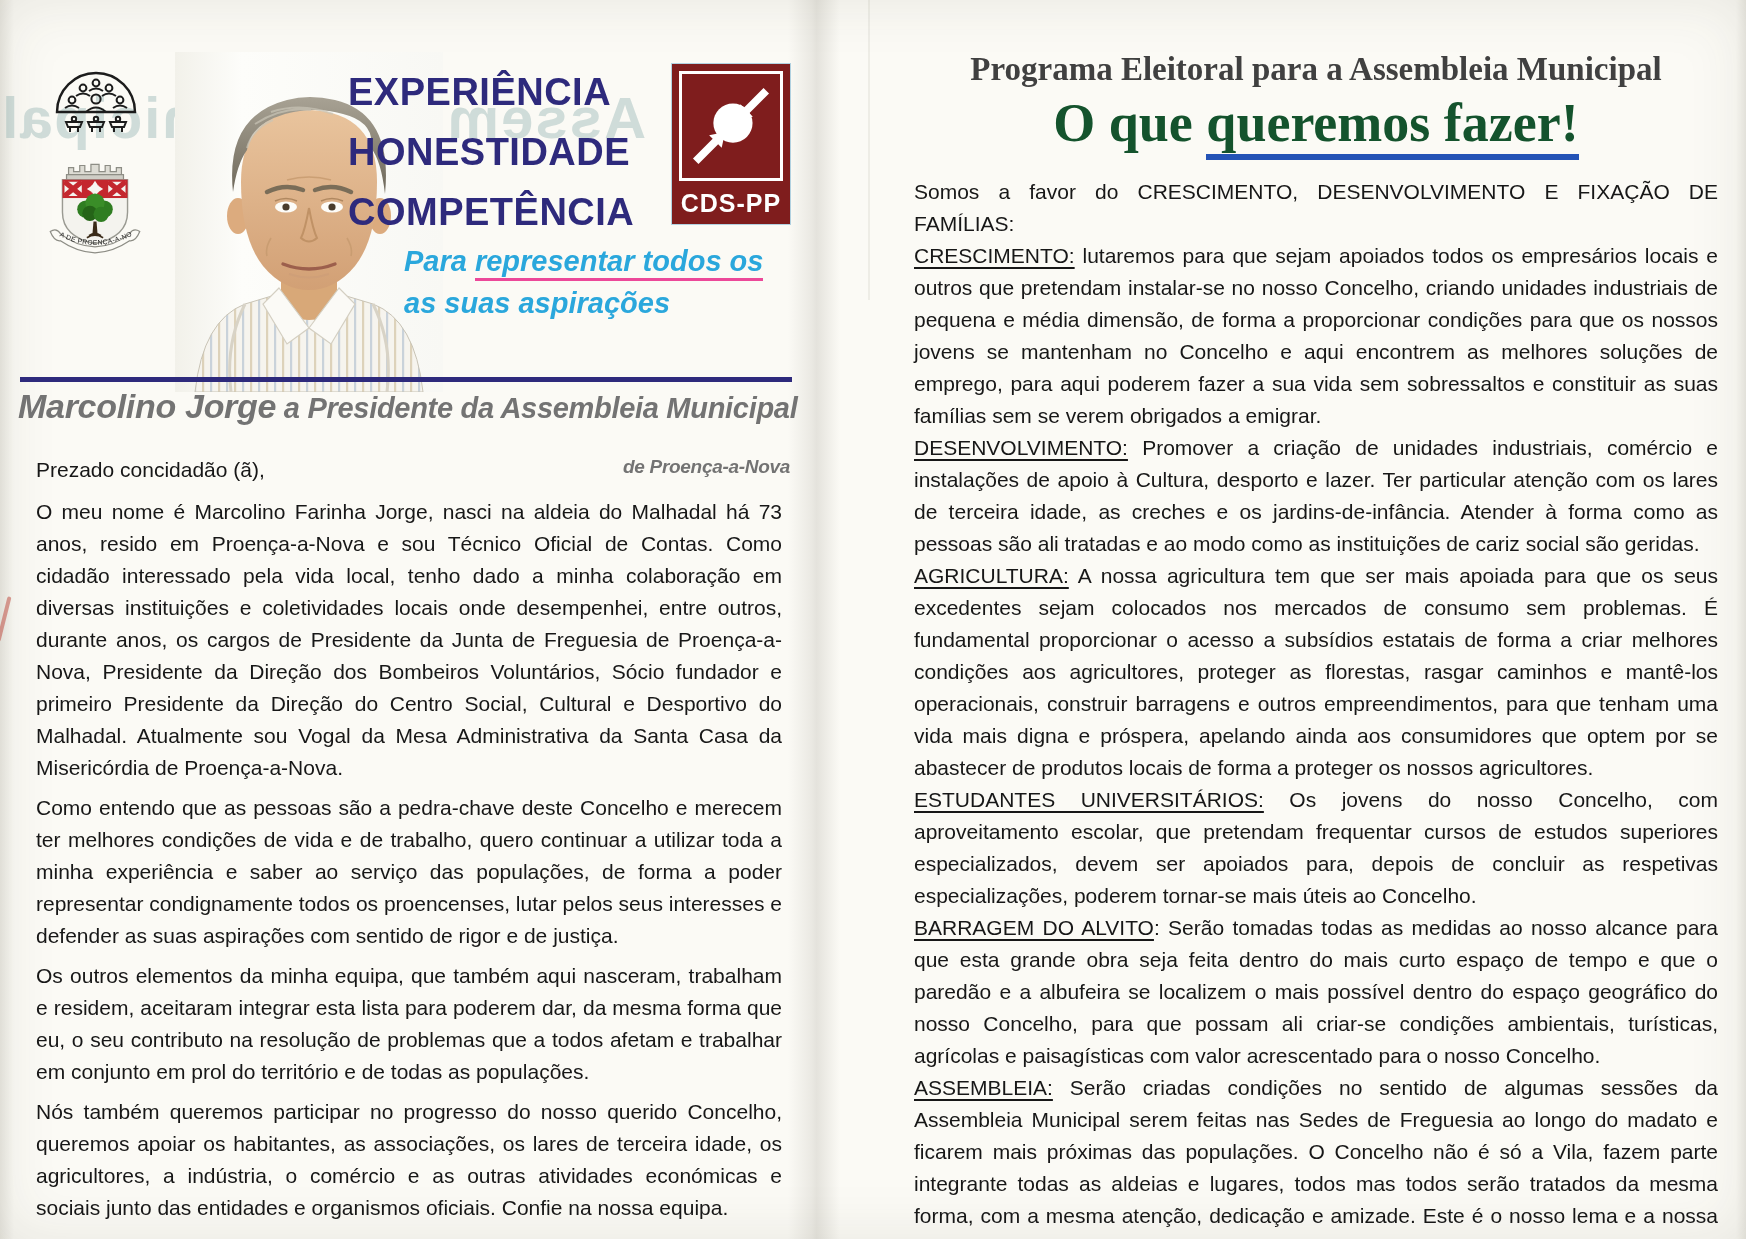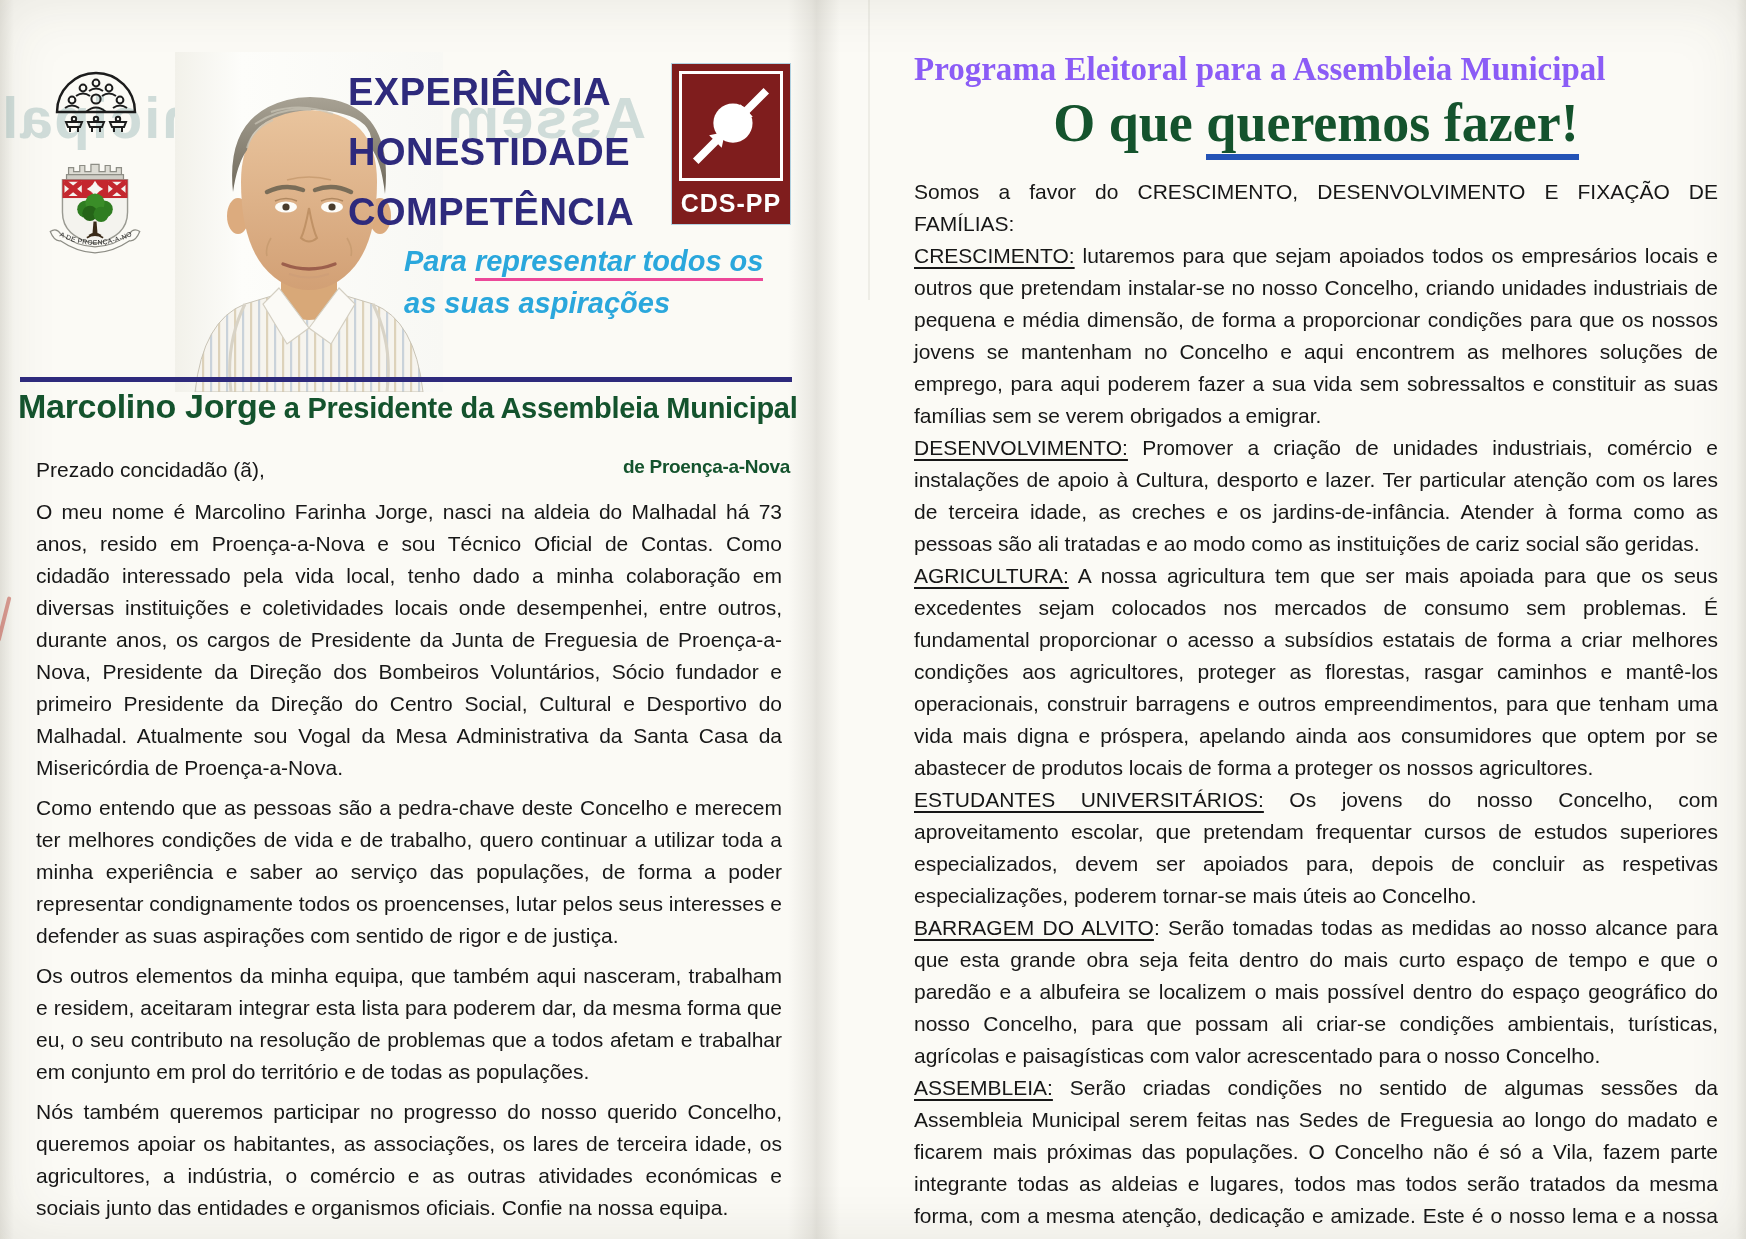--- a/index.html
+++ b/index.html
@@ -39,35 +39,35 @@
   .cds-logo{background:#7f1d1d;box-shadow:0 0 0 1px rgba(70,150,195,.4);}
   .cds-inner{position:absolute;left:7px;top:7px;right:7px;height:104px;border:3px solid #fff;}
   .cds-inner svg{position:absolute;left:0;top:0;width:100%;height:100%;}
   .cds-label{position:absolute;left:0;right:0;bottom:6px;text-align:center;
     color:#fff;font-size:25px;font-weight:bold;letter-spacing:1px;}
   .slogan{position:absolute;left:404px;top:240px;z-index:3;
     color:#2aa7dc;font-size:29px;font-weight:bold;font-style:italic;line-height:42px;white-space:nowrap;}
   .slogan .u{border-bottom:3px solid #ec4899;padding-bottom:1px;}
   .title-rule{position:absolute;left:20px;top:377px;width:772px;height:5px;background:#2e2a7c;z-index:4;}
   .lp-title{position:absolute;left:18px;top:388px;width:772px;z-index:4;
-    color:#14532d;text-align:right;line-height:36px;letter-spacing:-.3px;white-space:nowrap;}
+    color:#737373;font-style:italic;text-align:right;line-height:36px;letter-spacing:-.3px;white-space:nowrap;}
   .lp-title .name{font-size:34px;font-weight:bold;}
   .lp-title .rest{font-size:29px;font-weight:bold;}
   .lp-title .line2{font-size:19px;font-weight:bold;margin-top:18px;}
 
   
   .lp-body{position:absolute;left:28px;top:446px;width:762px;z-index:3;
     color:#171717;font-size:21px;line-height:32px;}
   .lp-body p{margin:8px;text-align:justify;}
   .lp-body .salutation{margin-bottom:10px;text-align:left;}
   .lp-body .closing{text-align:right;font-style:italic;}
 
   
   .rp{padding:48px 28px 0 84px;box-sizing:border-box;height:100%;}
-  .rp-title1{margin:0;text-align:left;color:#8b5cf6;
+  .rp-title1{margin:0;text-align:center;color:#404040;
     font-family:"Liberation Serif","DejaVu Serif",serif;font-size:33px;font-weight:bold;line-height:42px;}
   .rp-title2{margin:2px 0 0 0;text-align:center;color:#14532d;
     font-family:"Liberation Serif","DejaVu Serif",serif;font-size:54px;font-weight:bold;line-height:62px;}
   .rp-title2 .u{border-bottom:6px solid #2453b6;padding-bottom:1px;}
   .rp-body{margin-top:22px;color:#171717;font-size:21px;line-height:32px;}
   .rp-body p{margin:0;text-align:justify;}
   .rp-body .hdr{text-decoration:underline;text-underline-offset:4px;}
 </style>
 </head>
 <body>

